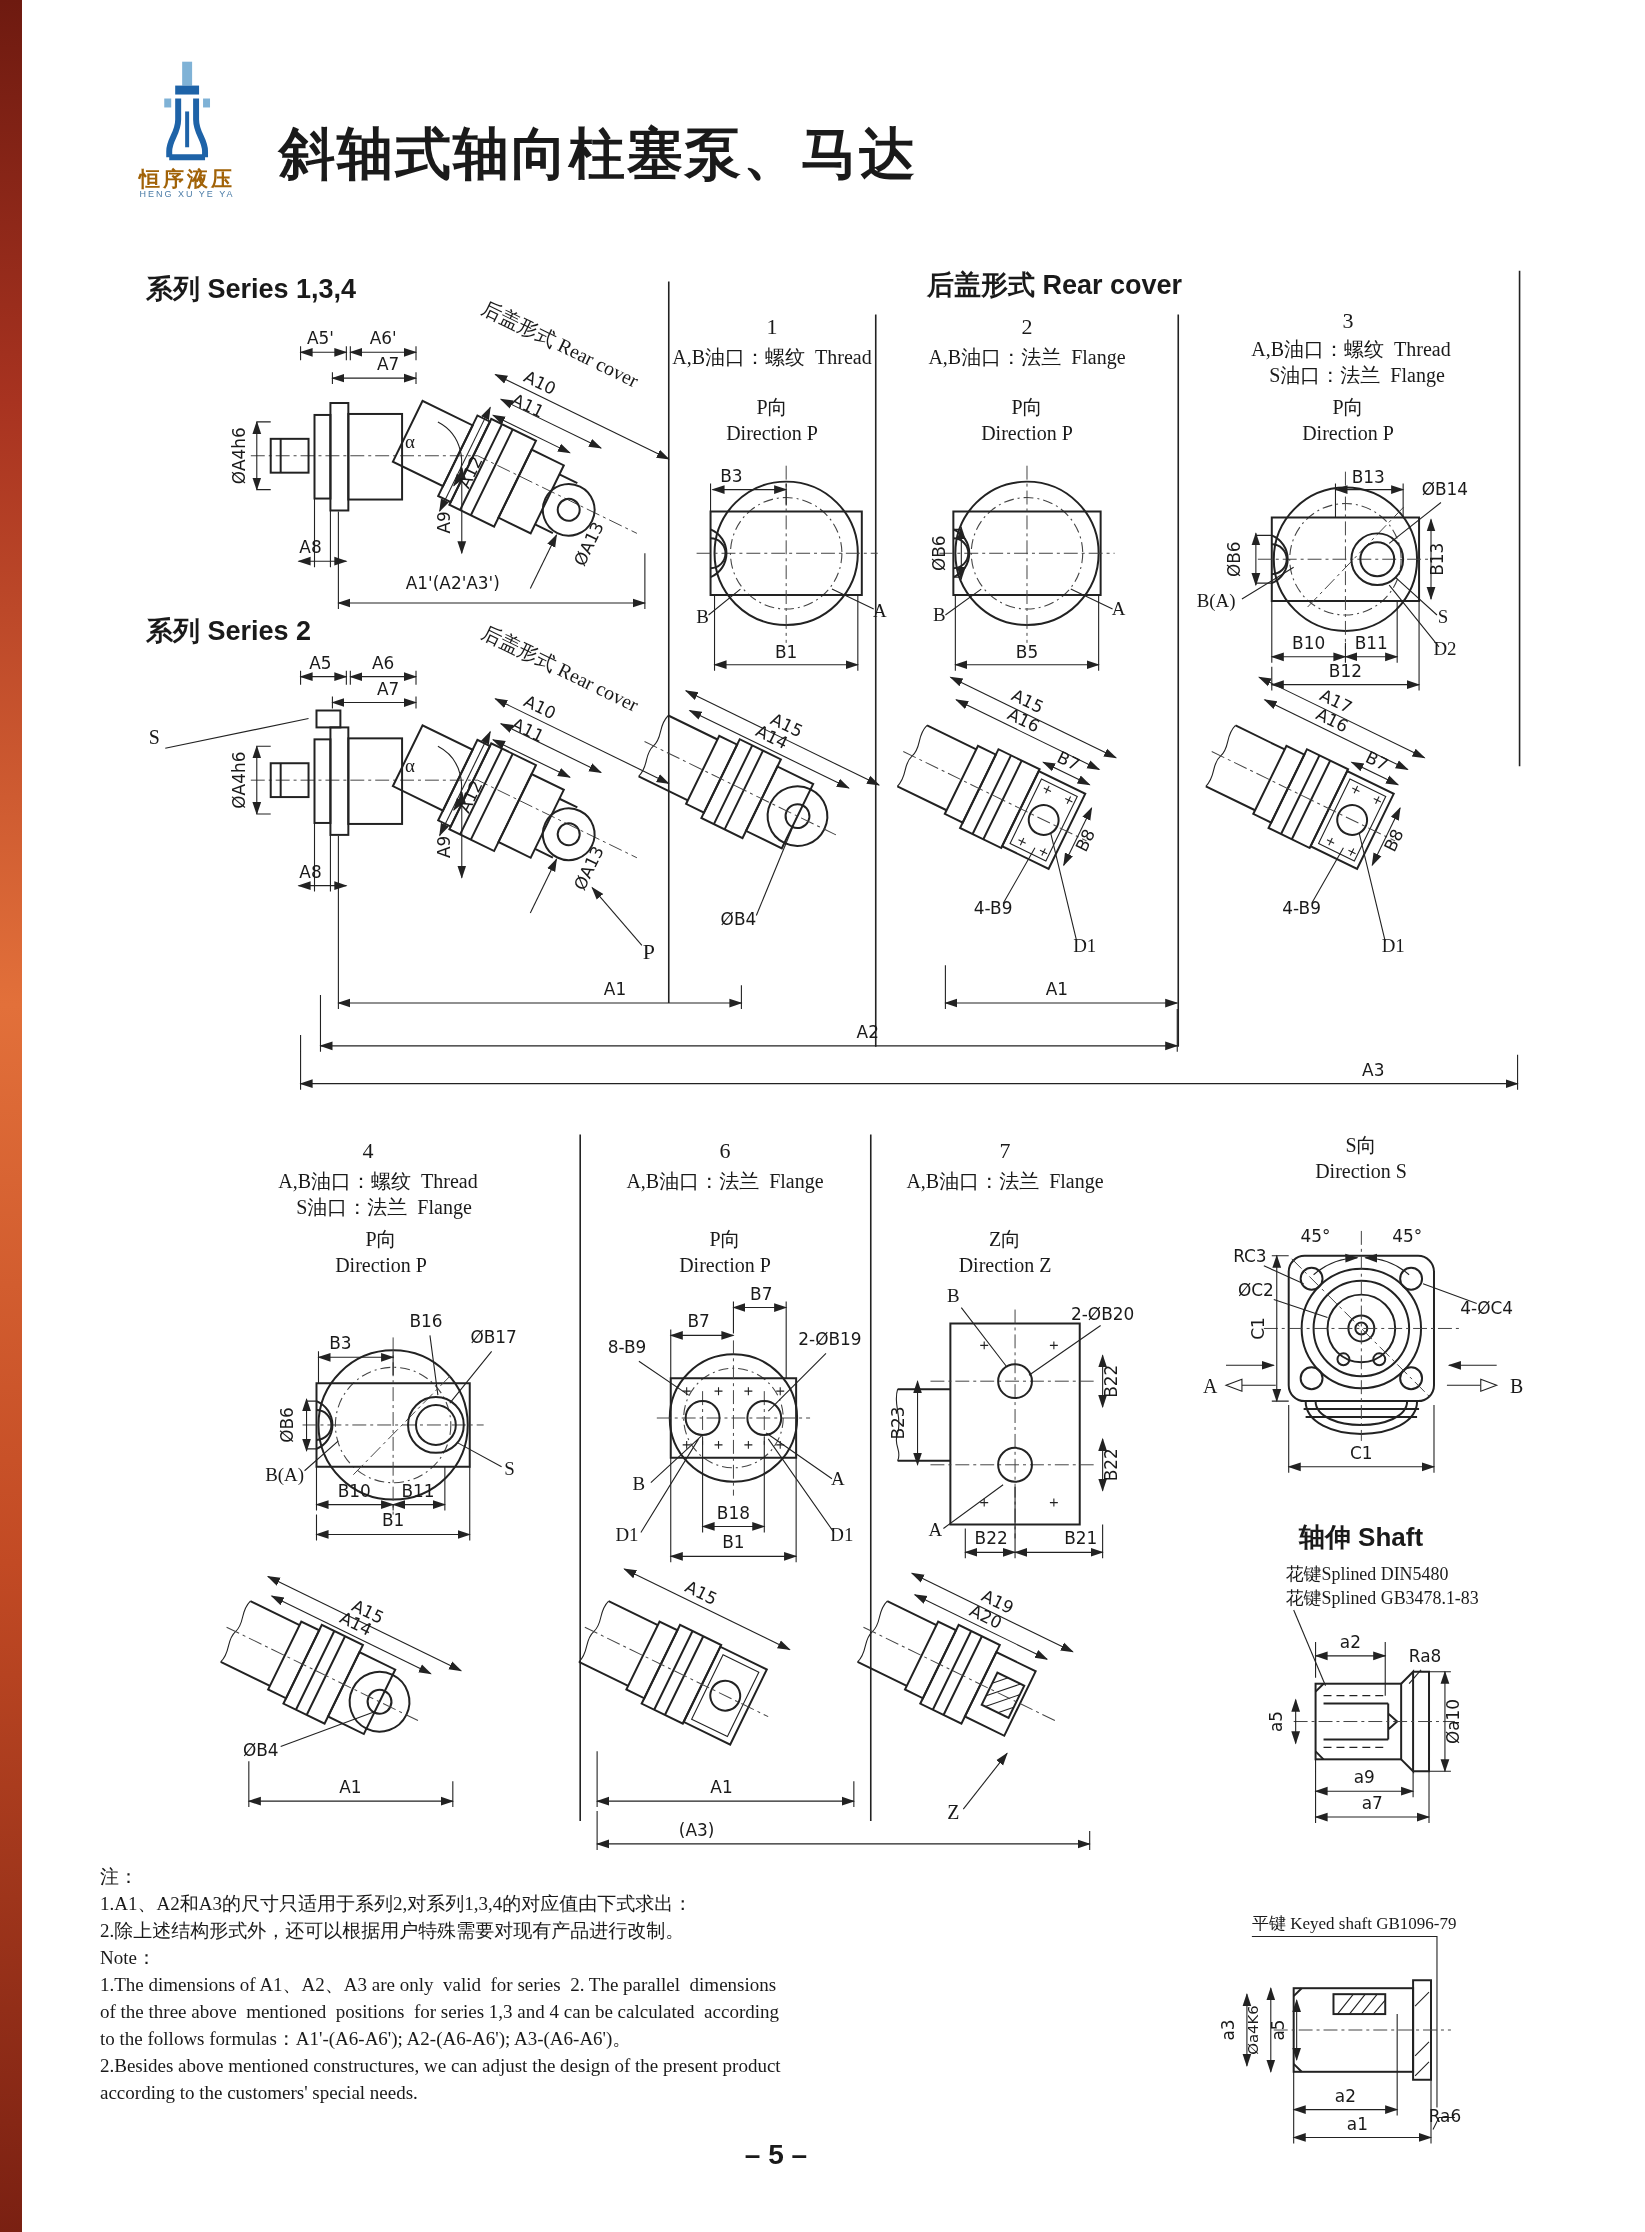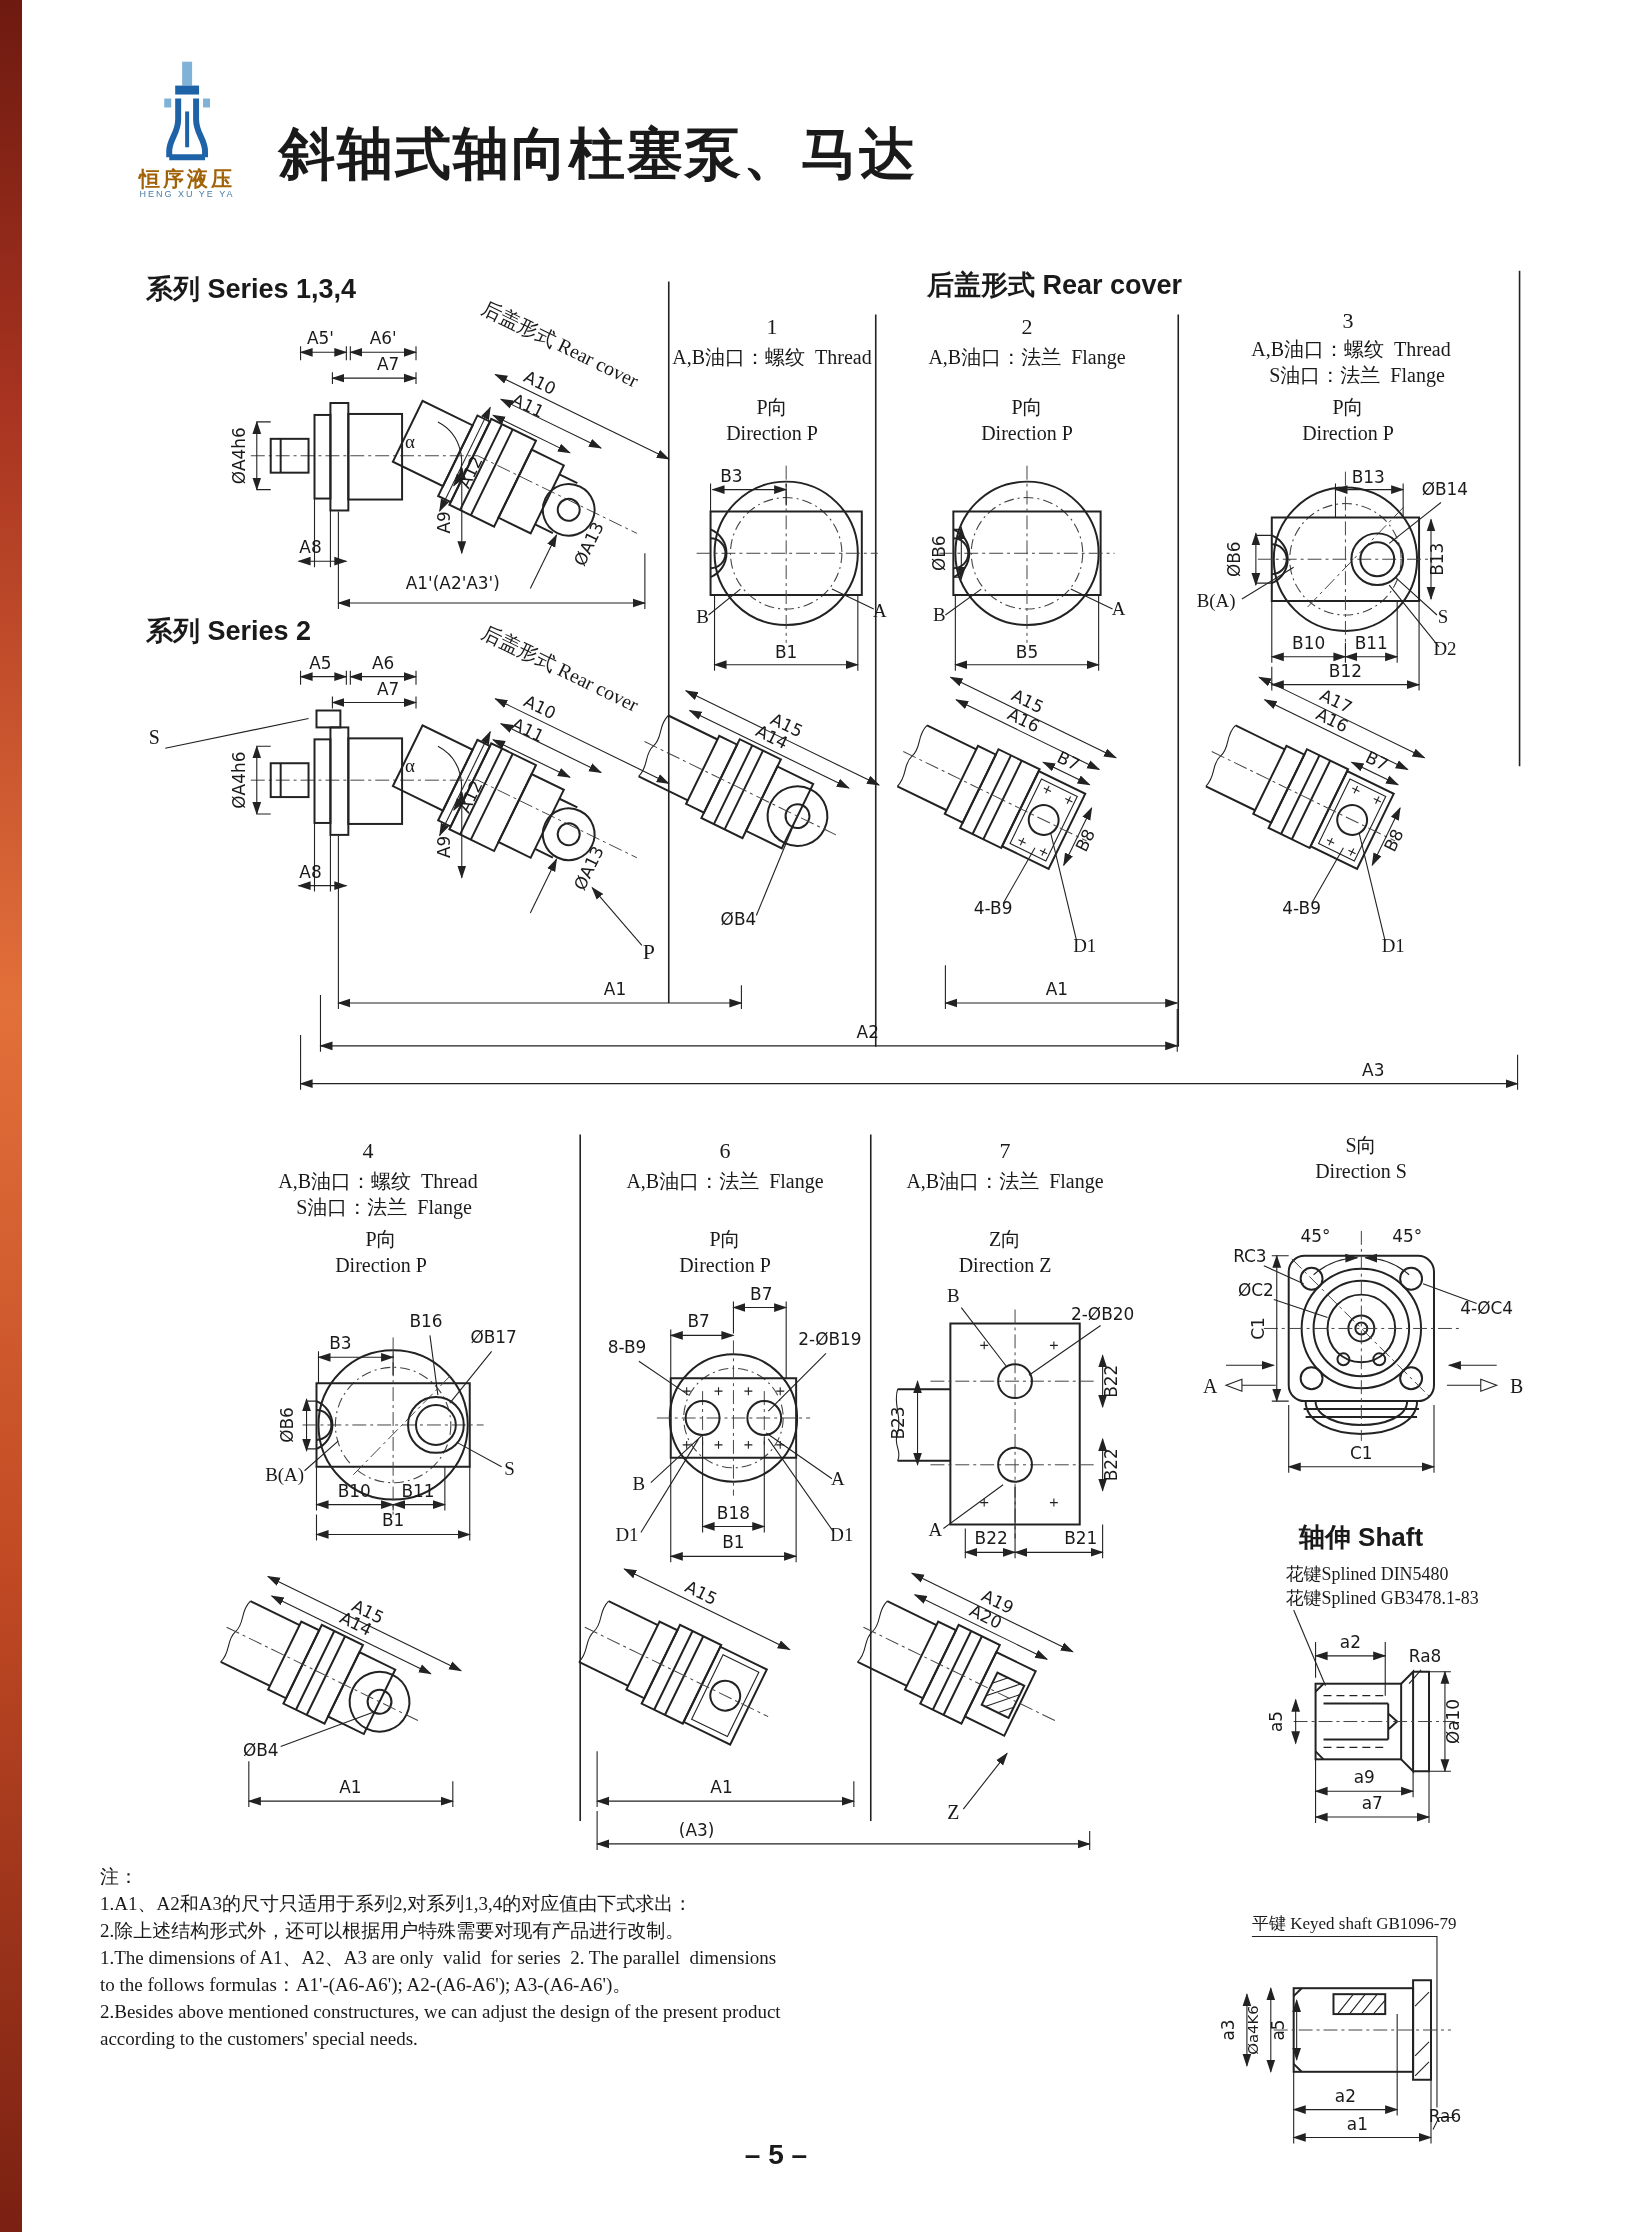--- a/index.html
+++ b/index.html
@@ -585,21 +585,23 @@
   <div class="abs h-dir ctr" style="left:1361px;top:1132px">S向</div>
   <div class="abs h-dir ctr" style="left:1361px;top:1160px">Direction S</div>
 
   <div class="abs bold ctr" style="left:1361px;top:1520px;font-size:26px">轴伸  Shaft</div>
   <div class="abs serif" style="left:1252px;top:1912px;font-size:17px">平键 Keyed shaft GB1096-79</div>
 
   <div class="abs" style="left:100px;top:1863px;width:856px">
     <div class="note-line">注：</div>
     <div class="note-line">1.A1、A2和A3的尺寸只适用于系列2,对系列1,3,4的对应值由下式求出：</div>
     <div class="note-line">2.除上述结构形式外，还可以根据用户特殊需要对现有产品进行改制。</div>
+    <div class="note-line">Note：</div>
     <div class="note-line">1.The dimensions of A1、A2、A3 are only  valid  for series  2. The parallel  dimensions</div>
+    <div class="note-line">of the three above  mentioned  positions  for series 1,3 and 4 can be calculated  according</div>
     <div class="note-line">to the follows formulas：A1'-(A6-A6'); A2-(A6-A6'); A3-(A6-A6')。</div>
     <div class="note-line">2.Besides above mentioned constructures, we can adjust the design of the present product</div>
     <div class="note-line">according to the customers' special needs.</div>
   </div>
 
   <div class="abs pgnum ctr" style="left:776px;top:2139px">– 5 –</div>
 </div>
 
 
 </body></html>

